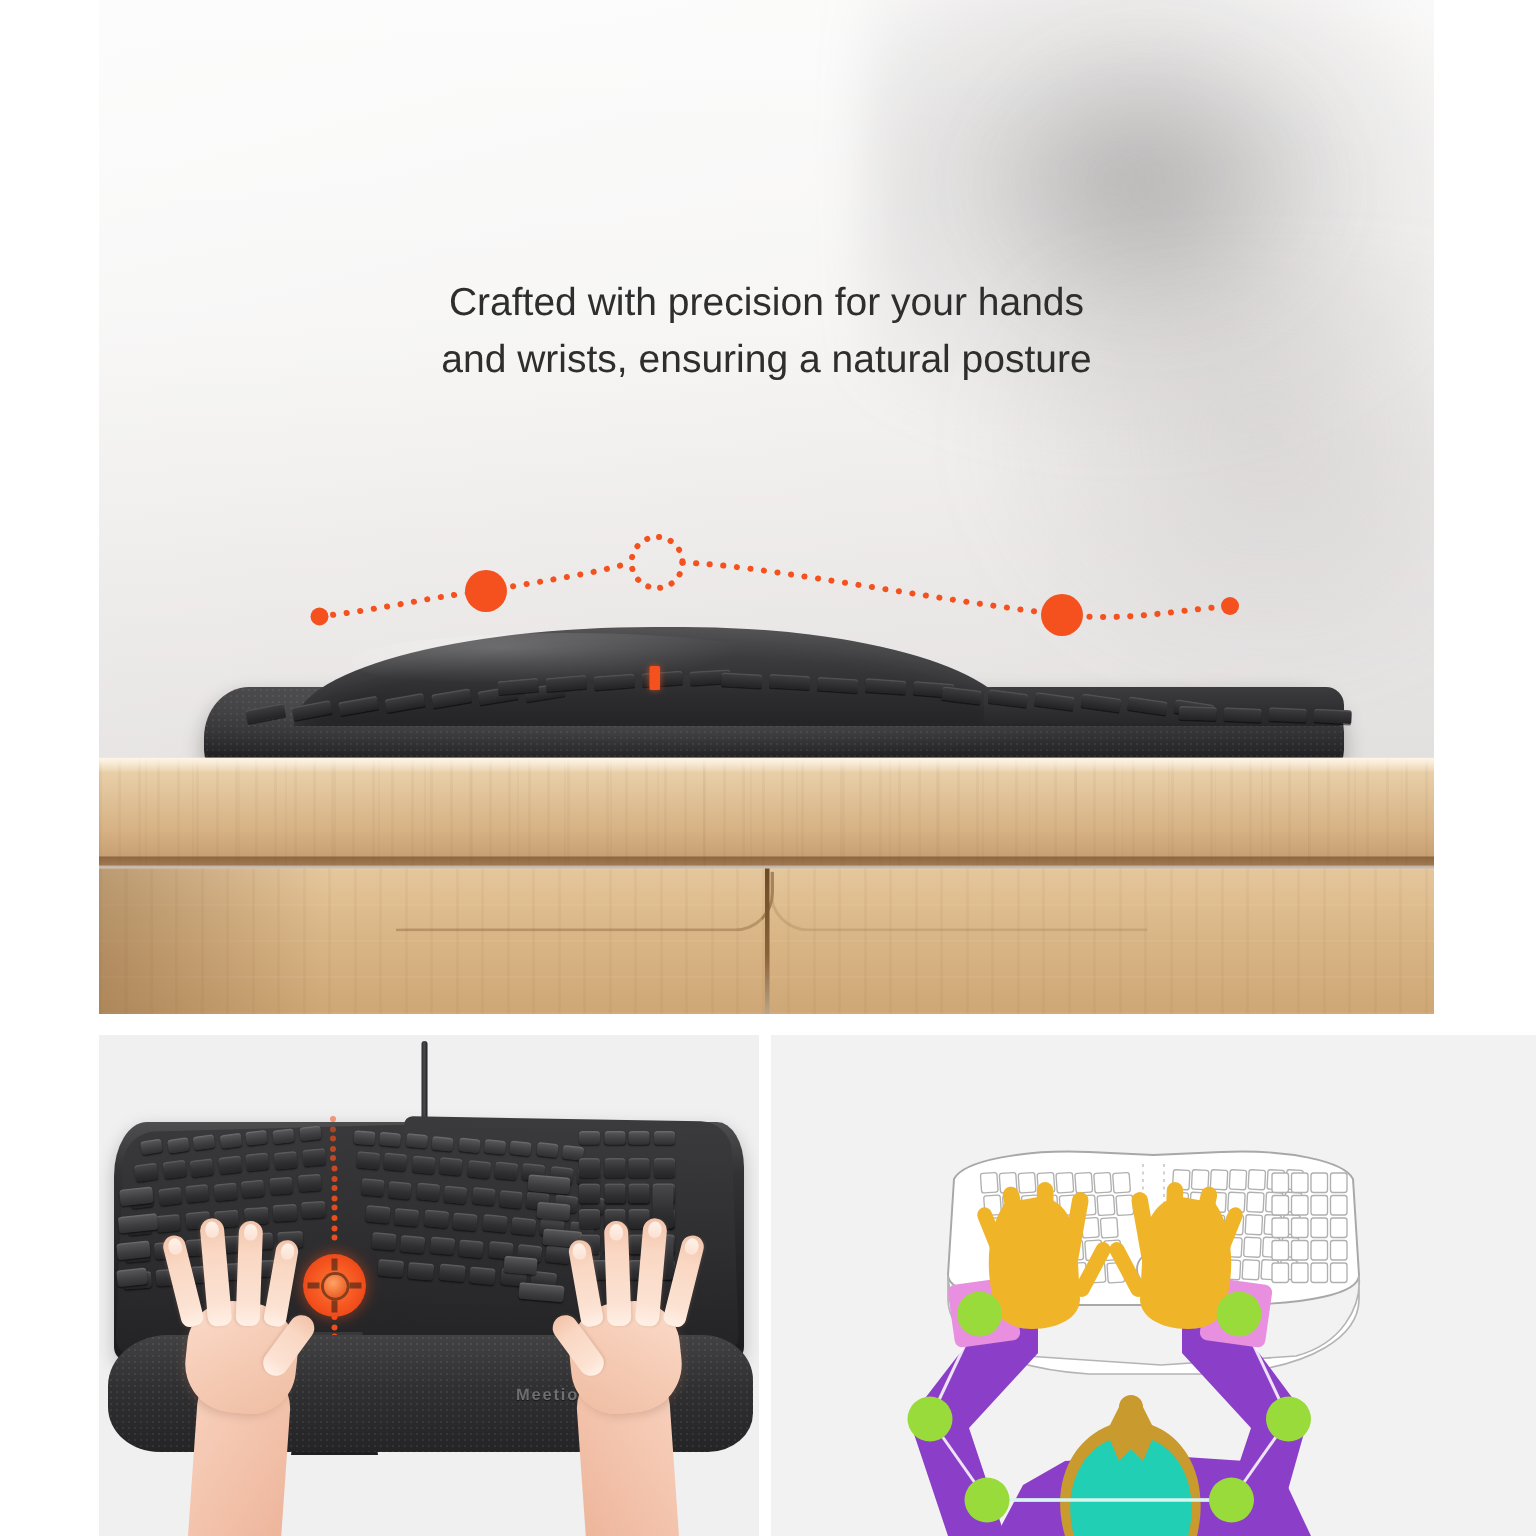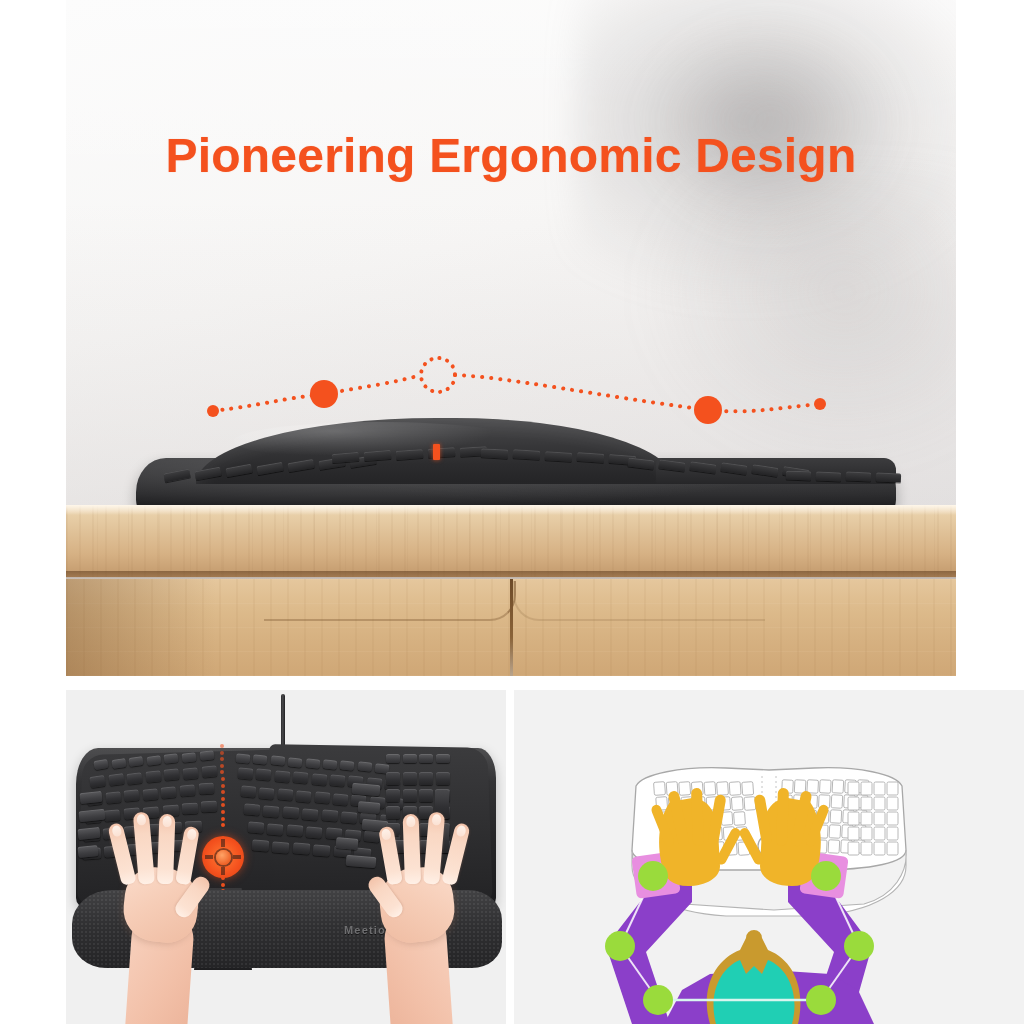--- a/index.html
+++ b/index.html
@@ -146,21 +146,24 @@
 <body>
 
 <div id="page">
 
   <section class="hero">
     <div class="wall-vgrad"></div>
     <div class="wall-shadow-a"></div>
     <div class="wall-shadow-b"></div>
     <div class="wall-shadow-c"></div>
 
-    <h1 class="hero-title">Pioneering Ergonomic Design</h1>
+    <div class="hero-sub">
+      <span>Crafted with precision for your hands</span>
+      <span>and wrists, ensuring a natural posture</span>
+    </div>
 
     <div class="kb-side">
       <div class="kb-shadow"></div>
       <div class="kb-body">
         <div class="kb-texture"></div>
       </div>
       <div class="kb-hump"></div>
       <div class="kb-rightslab"></div>
       <div class="kbkeys" id="side-keys">
           <div class="kbkey" style="left: 28px; bottom: 40px; width: 26px; height: 9px; transform: rotate(-11deg);"></div>

